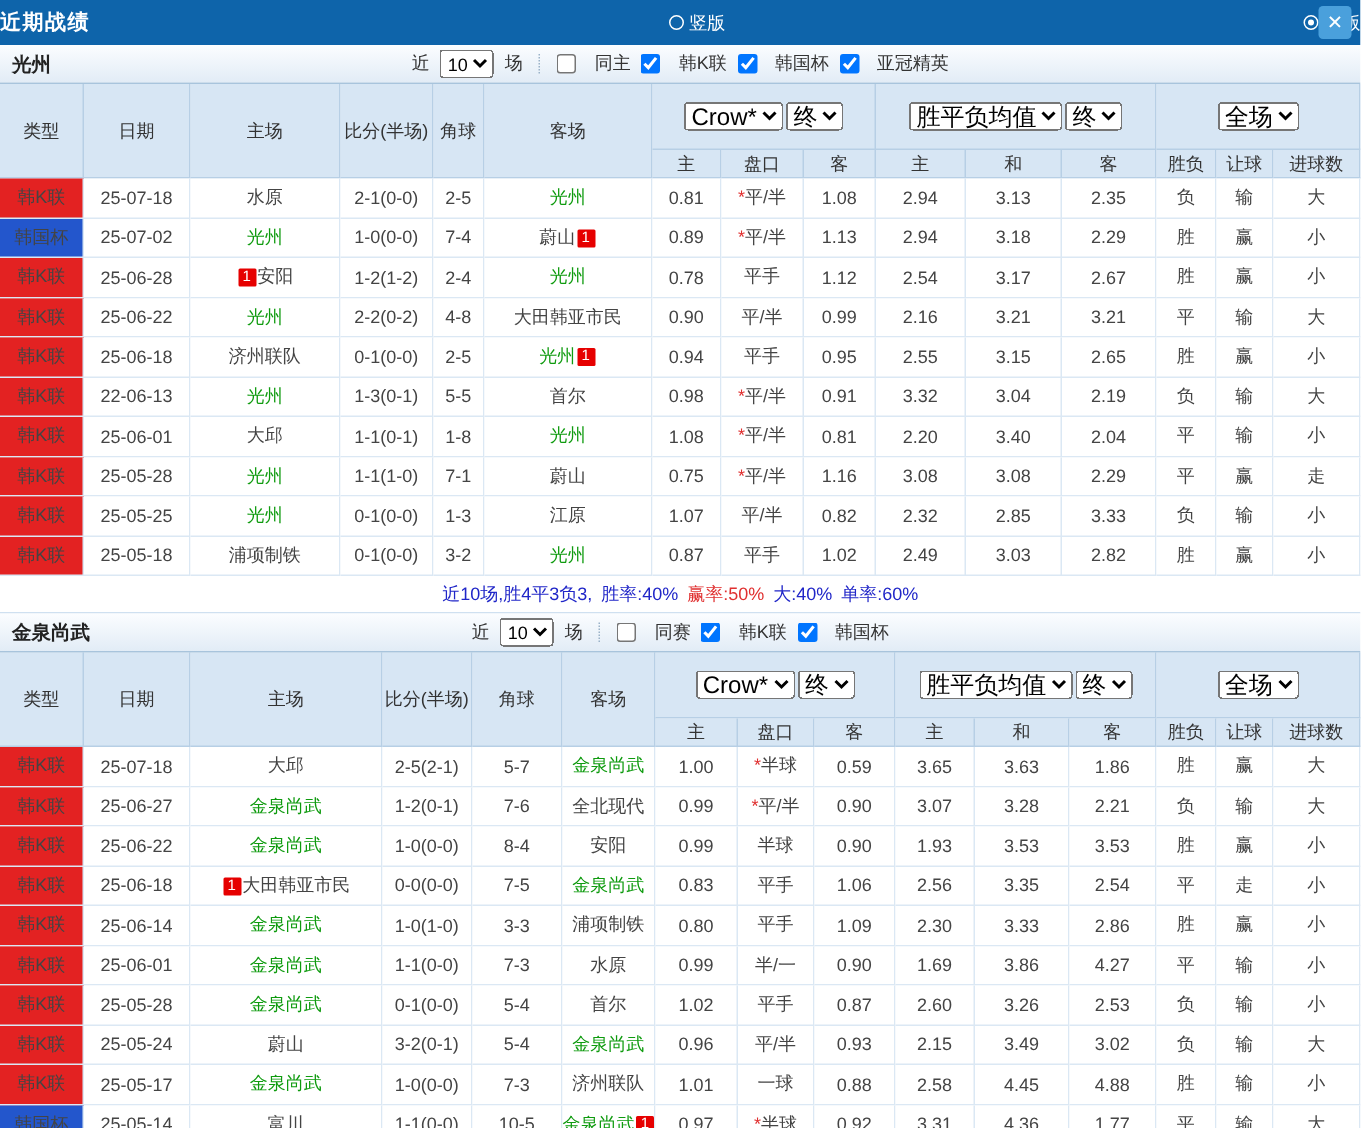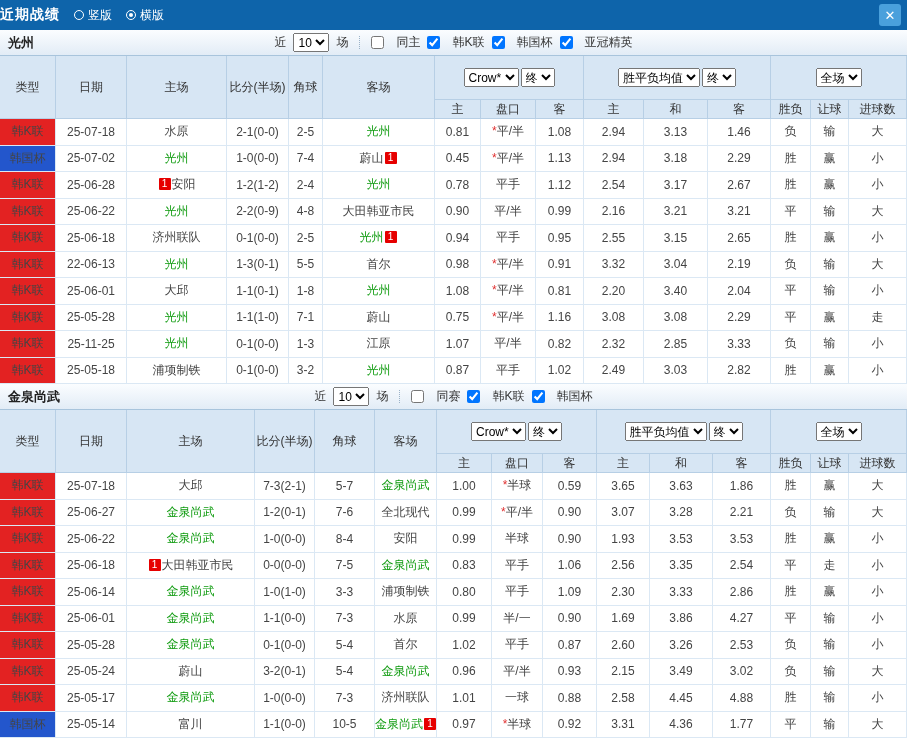--- a/index.html
+++ b/index.html
@@ -4,21 +4,21 @@
 <style>
   * { box-sizing: border-box; }
   html,body { margin:0; padding:0; }
   body {
     width:907px; height:752px; overflow:hidden; background:#fff;
     font-family:"Liberation Sans","DejaVu Sans",sans-serif; font-size:12px; color:#333;
   }
   
   .titlebar { height:30px; background:var(--titlebar-bg,#0e64aa); position:relative; }
   .tb-center { position:absolute; left:0; right:0; top:0; height:30px;
-    display:flex; align-items:center; justify-content:flex-start; gap:14px; }
+    display:flex; align-items:center; justify-content:space-between; gap:14px; }
   .tb-title { color:#fff; font-weight:bold; font-size:14px; letter-spacing:1px; }
   .tb-radio { display:inline-flex; align-items:center; gap:4px; color:#fff; font-size:12px; cursor:pointer; }
   .radio { width:10px; height:10px; border:1px solid #fff; border-radius:50%; position:relative; display:inline-block; }
   .radio.selected::after { content:""; position:absolute; left:2px; top:2px; width:4px; height:4px; background:#fff; border-radius:50%; }
   .close-btn { position:absolute; right:6px; top:4px; width:22px; height:22px;
     background:var(--close-btn-bg,#4aa0dc); color:#fff; font-size:13px; font-weight:bold;
     display:flex; align-items:center; justify-content:center; border-radius:3px; cursor:pointer; }
   
   .section-head { height:26px; border-bottom:1px solid #a8c4dc;
     background:linear-gradient(#fbfdff,#e2ecf6); position:relative; display:flex; align-items:center; }
@@ -30,21 +30,21 @@
   .cb { display:inline-flex; align-items:center; gap:12px; cursor:pointer; }
   .cb input { width:13px; height:13px; margin:0; }
   
   table.stats { border-collapse:separate; border-spacing:0; table-layout:fixed; width:907px; }
   table.stats th {
     background:var(--header-bg,#d7e6f4); border-right:1px solid #b7cfe5; border-bottom:1px solid #b7cfe5;
     font-weight:normal; font-size:12px; color:#333; padding:0; overflow:hidden; white-space:nowrap; text-align:center;
   }
   thead tr:first-child th.grp { height:26px; }
   thead tr:last-child th.sub { height:19px; }
-  thead th select { font-size:12px; height:19px; margin:12px 1px; max-width:96%; }
+  thead th select { font-size:16px; height:19px; margin:12px 1px; max-width:96%; }
   table.stats td {
     height:26.5px; padding:0; text-align:center; vertical-align:middle;
     font-size:12px; color:#444; border-right:1px solid #dbe8f4; border-bottom:1px solid #dbe8f4;
     overflow:hidden; white-space:nowrap; background:#fff;
   }
   td.type { color:#fff; border-bottom:1px solid #fff; }
   td.type.k { background:var(--league-k,#e32222); }
   td.type.cup { background:var(--league-cup,#2356cc); }
   td.score { color:var(--score,#e03030); }
   .focal { color:var(--focal-team,#0f9b0f); }
@@ -155,33 +155,33 @@
             <td>25-07-18</td>
             <td><span class="team-link ">水原</span></td>
             <td class="score">2-1(0-0)</td>
             <td>2-5</td>
             <td><span class="team-link focal">光州</span></td>
             <td>0.81</td>
             <td><span class="star">*</span>平/半</td>
             <td>1.08</td>
             <td>2.94</td>
             <td>3.13</td>
-            <td>1.46</td>
+            <td>2.35</td>
             <td class="res-g">负</td>
             <td class="res-g">输</td>
             <td class="res-r">大</td>
           </tr>
           <tr>
             <td class="type cup">韩国杯</td>
             <td>25-07-02</td>
             <td><span class="team-link focal">光州</span></td>
             <td class="score">1-0(0-0)</td>
             <td>7-4</td>
             <td><span class="team-link ">蔚山</span><span class="badge">1</span></td>
-            <td>0.45</td>
+            <td>0.89</td>
             <td><span class="star">*</span>平/半</td>
             <td>1.13</td>
             <td>2.94</td>
             <td>3.18</td>
             <td>2.29</td>
             <td class="res-r">胜</td>
             <td class="res-r">赢</td>
             <td class="res-g">小</td>
           </tr>
           <tr>
@@ -198,21 +198,21 @@
             <td>3.17</td>
             <td>2.67</td>
             <td class="res-r">胜</td>
             <td class="res-r">赢</td>
             <td class="res-g">小</td>
           </tr>
           <tr>
             <td class="type k">韩K联</td>
             <td>25-06-22</td>
             <td><span class="team-link focal">光州</span></td>
-            <td class="score">2-2(0-9)</td>
+            <td class="score">2-2(0-2)</td>
             <td>4-8</td>
             <td><span class="team-link ">大田韩亚市民</span></td>
             <td>0.90</td>
             <td>平/半</td>
             <td>0.99</td>
             <td>2.16</td>
             <td>3.21</td>
             <td>3.21</td>
             <td class="res-b">平</td>
             <td class="res-g">输</td>
@@ -281,21 +281,21 @@
             <td>1.16</td>
             <td>3.08</td>
             <td>3.08</td>
             <td>2.29</td>
             <td class="res-b">平</td>
             <td class="res-r">赢</td>
             <td class="res-b">走</td>
           </tr>
           <tr>
             <td class="type k">韩K联</td>
-            <td>25-11-25</td>
+            <td>25-05-25</td>
             <td><span class="team-link focal">光州</span></td>
             <td class="score">0-1(0-0)</td>
             <td>1-3</td>
             <td><span class="team-link ">江原</span></td>
             <td>1.07</td>
             <td>平/半</td>
             <td>0.82</td>
             <td>2.32</td>
             <td>2.85</td>
             <td>3.33</td>
@@ -315,20 +315,27 @@
             <td>1.02</td>
             <td>2.49</td>
             <td>3.03</td>
             <td>2.82</td>
             <td class="res-r">胜</td>
             <td class="res-r">赢</td>
             <td class="res-g">小</td>
           </tr>
         </tbody>
       </table>
+    <div class="summary">
+        <span class="sum-blue">近10场,胜4平3负3,</span>
+        <span class="sum-blue">胜率:40%</span>
+        <span class="sum-red">赢率:50%</span>
+        <span class="sum-blue">大:40%</span>
+        <span class="sum-blue">单率:60%</span>
+      </div>
   </div>
 
   <div class="section">
     <div class="section-head">
       <span class="team-name">金泉尚武</span>
       <div class="filter-controls">
           <span>近</span>
           <select><option>10</option></select>
           <span>场</span>
           <span class="fdiv"></span>
@@ -386,21 +393,21 @@
             <th class="sub">胜负</th>
             <th class="sub">让球</th>
             <th class="sub">进球数</th>
           </tr>
         </thead>
         <tbody>
           <tr>
             <td class="type k">韩K联</td>
             <td>25-07-18</td>
             <td><span class="team-link ">大邱</span></td>
-            <td class="score">7-3(2-1)</td>
+            <td class="score">2-5(2-1)</td>
             <td>5-7</td>
             <td><span class="team-link focal">金泉尚武</span></td>
             <td>1.00</td>
             <td><span class="star">*</span>半球</td>
             <td>0.59</td>
             <td>3.65</td>
             <td>3.63</td>
             <td>1.86</td>
             <td class="res-r">胜</td>
             <td class="res-r">赢</td>

